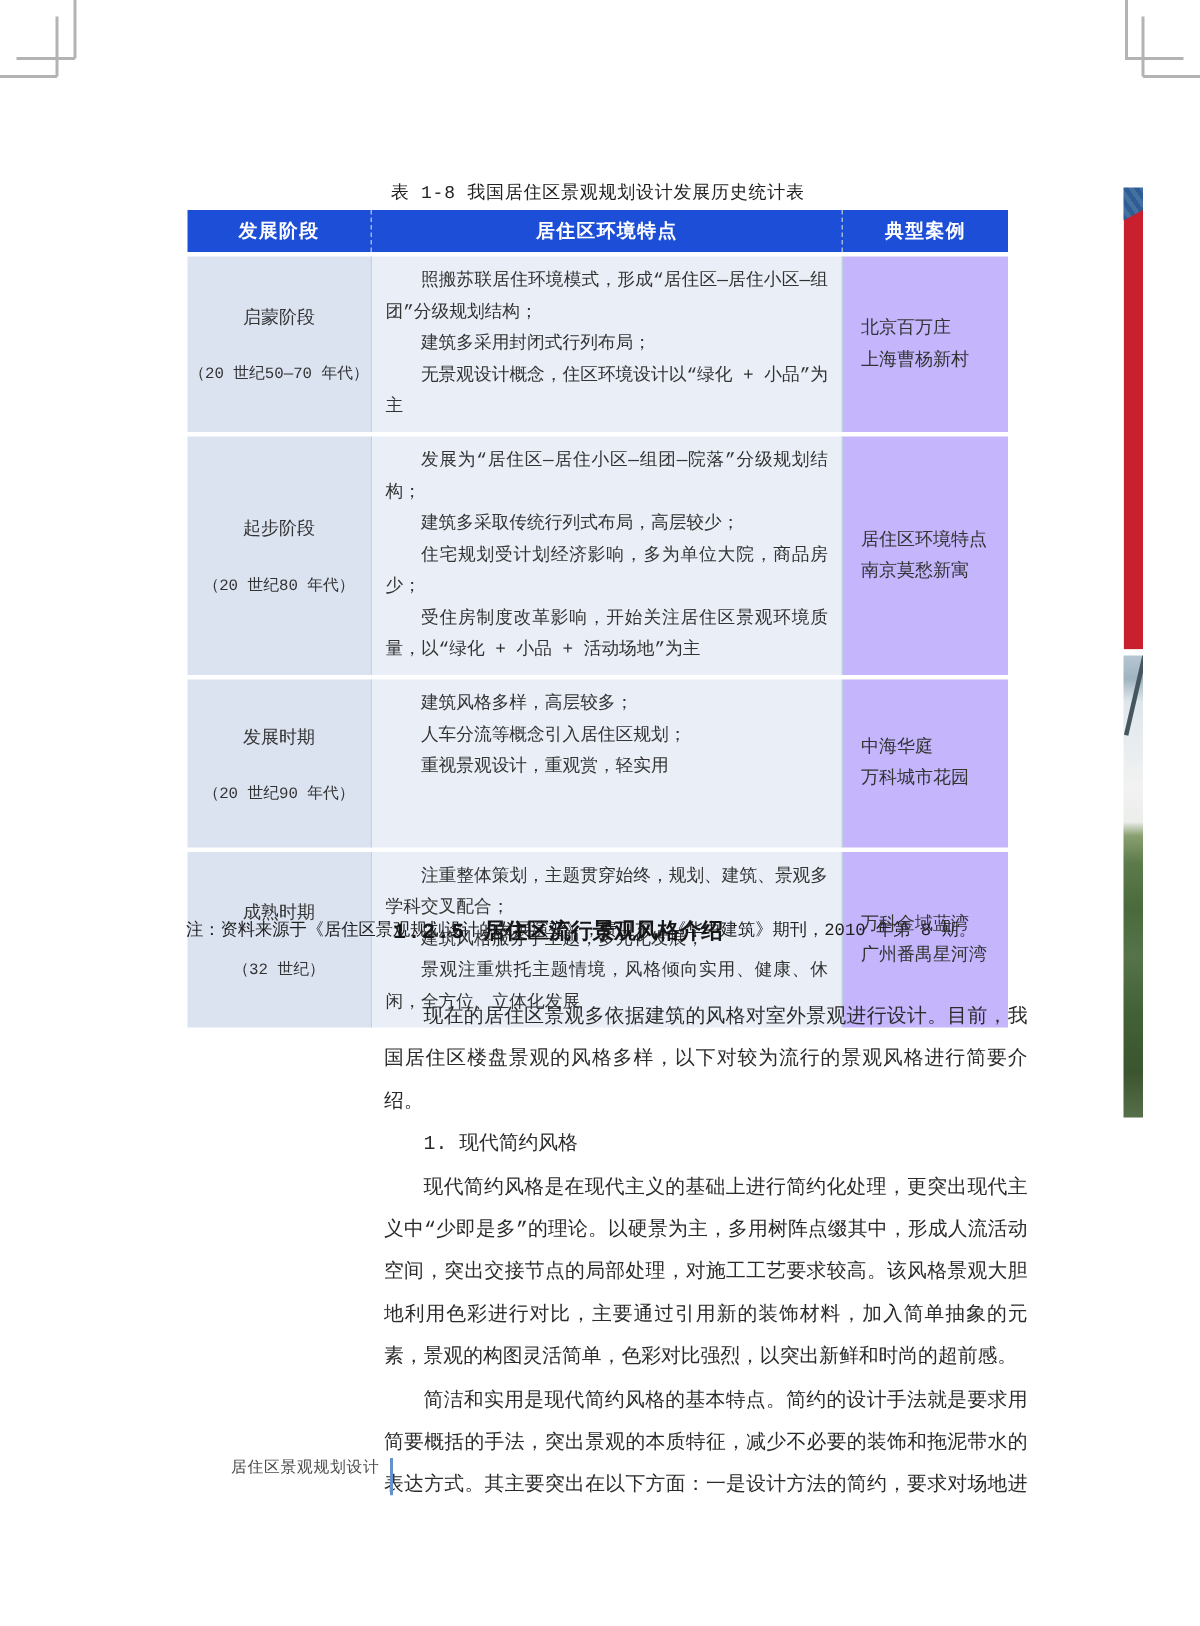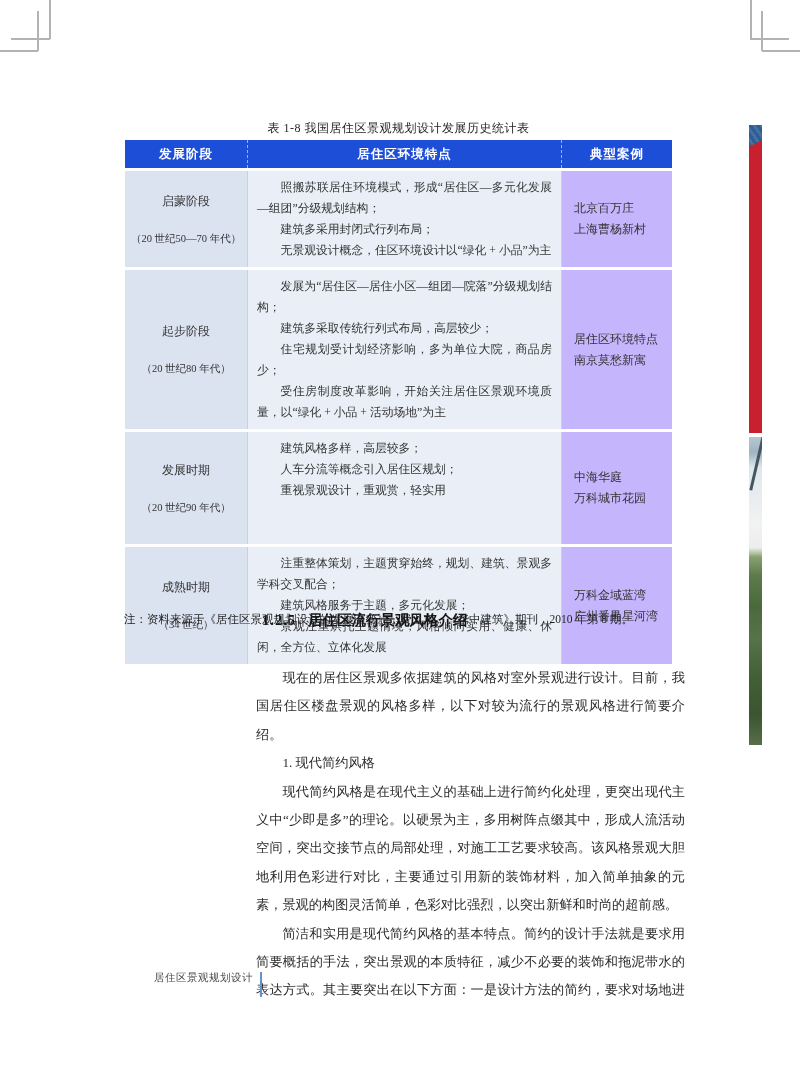--- a/index.html
+++ b/index.html
@@ -1,18 +1,18 @@
 <!DOCTYPE html>
 <html><head>
 <meta charset="utf-8">
 <style>
   html,body { margin:0; padding:0; background:#ffffff; }
   .page {
     position:relative; width:800px; height:997px; background:#ffffff;
-    font-family:Liberation Serif, serif; overflow:hidden;
+    font-family:Liberation Mono, monospace; overflow:hidden;
     color:#2b2b2b;
   }
   
   .cm { position:absolute; background:#b3b3b3; }
 
   
   .tbl-title {
     position:absolute; left:125px; top:120px; width:547px;
     text-align:center; font-size:12px; color:#1f1f1f; letter-spacing:.5px;
   }
@@ -99,21 +99,21 @@
       <div class="th th2">居住区环境特点</div>
       <div class="th th3">典型案例</div>
     </div>
 
     <div class="trow r1">
       <div class="c1">
         <div>启蒙阶段</div>
         <div class="period">（20 世纪50—70 年代）</div>
       </div>
       <div class="c2">
-        <p>照搬苏联居住环境模式，形成“居住区—多元化发展—组团”分级规划结构；</p>
+        <p>照搬苏联居住环境模式，形成“居住区—居住小区—组团”分级规划结构；</p>
         <p>建筑多采用封闭式行列布局；</p>
         <p>无景观设计概念，住区环境设计以“绿化 + 小品”为主</p>
       </div>
       <div class="c3">
         <div>北京百万庄</div>
         <div>上海曹杨新村</div>
       </div>
     </div>
 
     <div class="trow r2">
@@ -145,21 +145,21 @@
       </div>
       <div class="c3">
         <div>中海华庭</div>
         <div>万科城市花园</div>
       </div>
     </div>
 
     <div class="trow r4">
       <div class="c1">
         <div>成熟时期</div>
-        <div class="period">（34 世纪）</div>
+        <div class="period">（32 世纪）</div>
       </div>
       <div class="c2">
         <p>注重整体策划，主题贯穿始终，规划、建筑、景观多学科交叉配合；</p>
         <p>建筑风格服务于主题，多元化发展；</p>
         <p>景观注重烘托主题情境，风格倾向实用、健康、休闲，全方位、立体化发展</p>
       </div>
       <div class="c3">
         <div>万科金域蓝湾</div>
         <div>广州番禺星河湾</div>
       </div>

